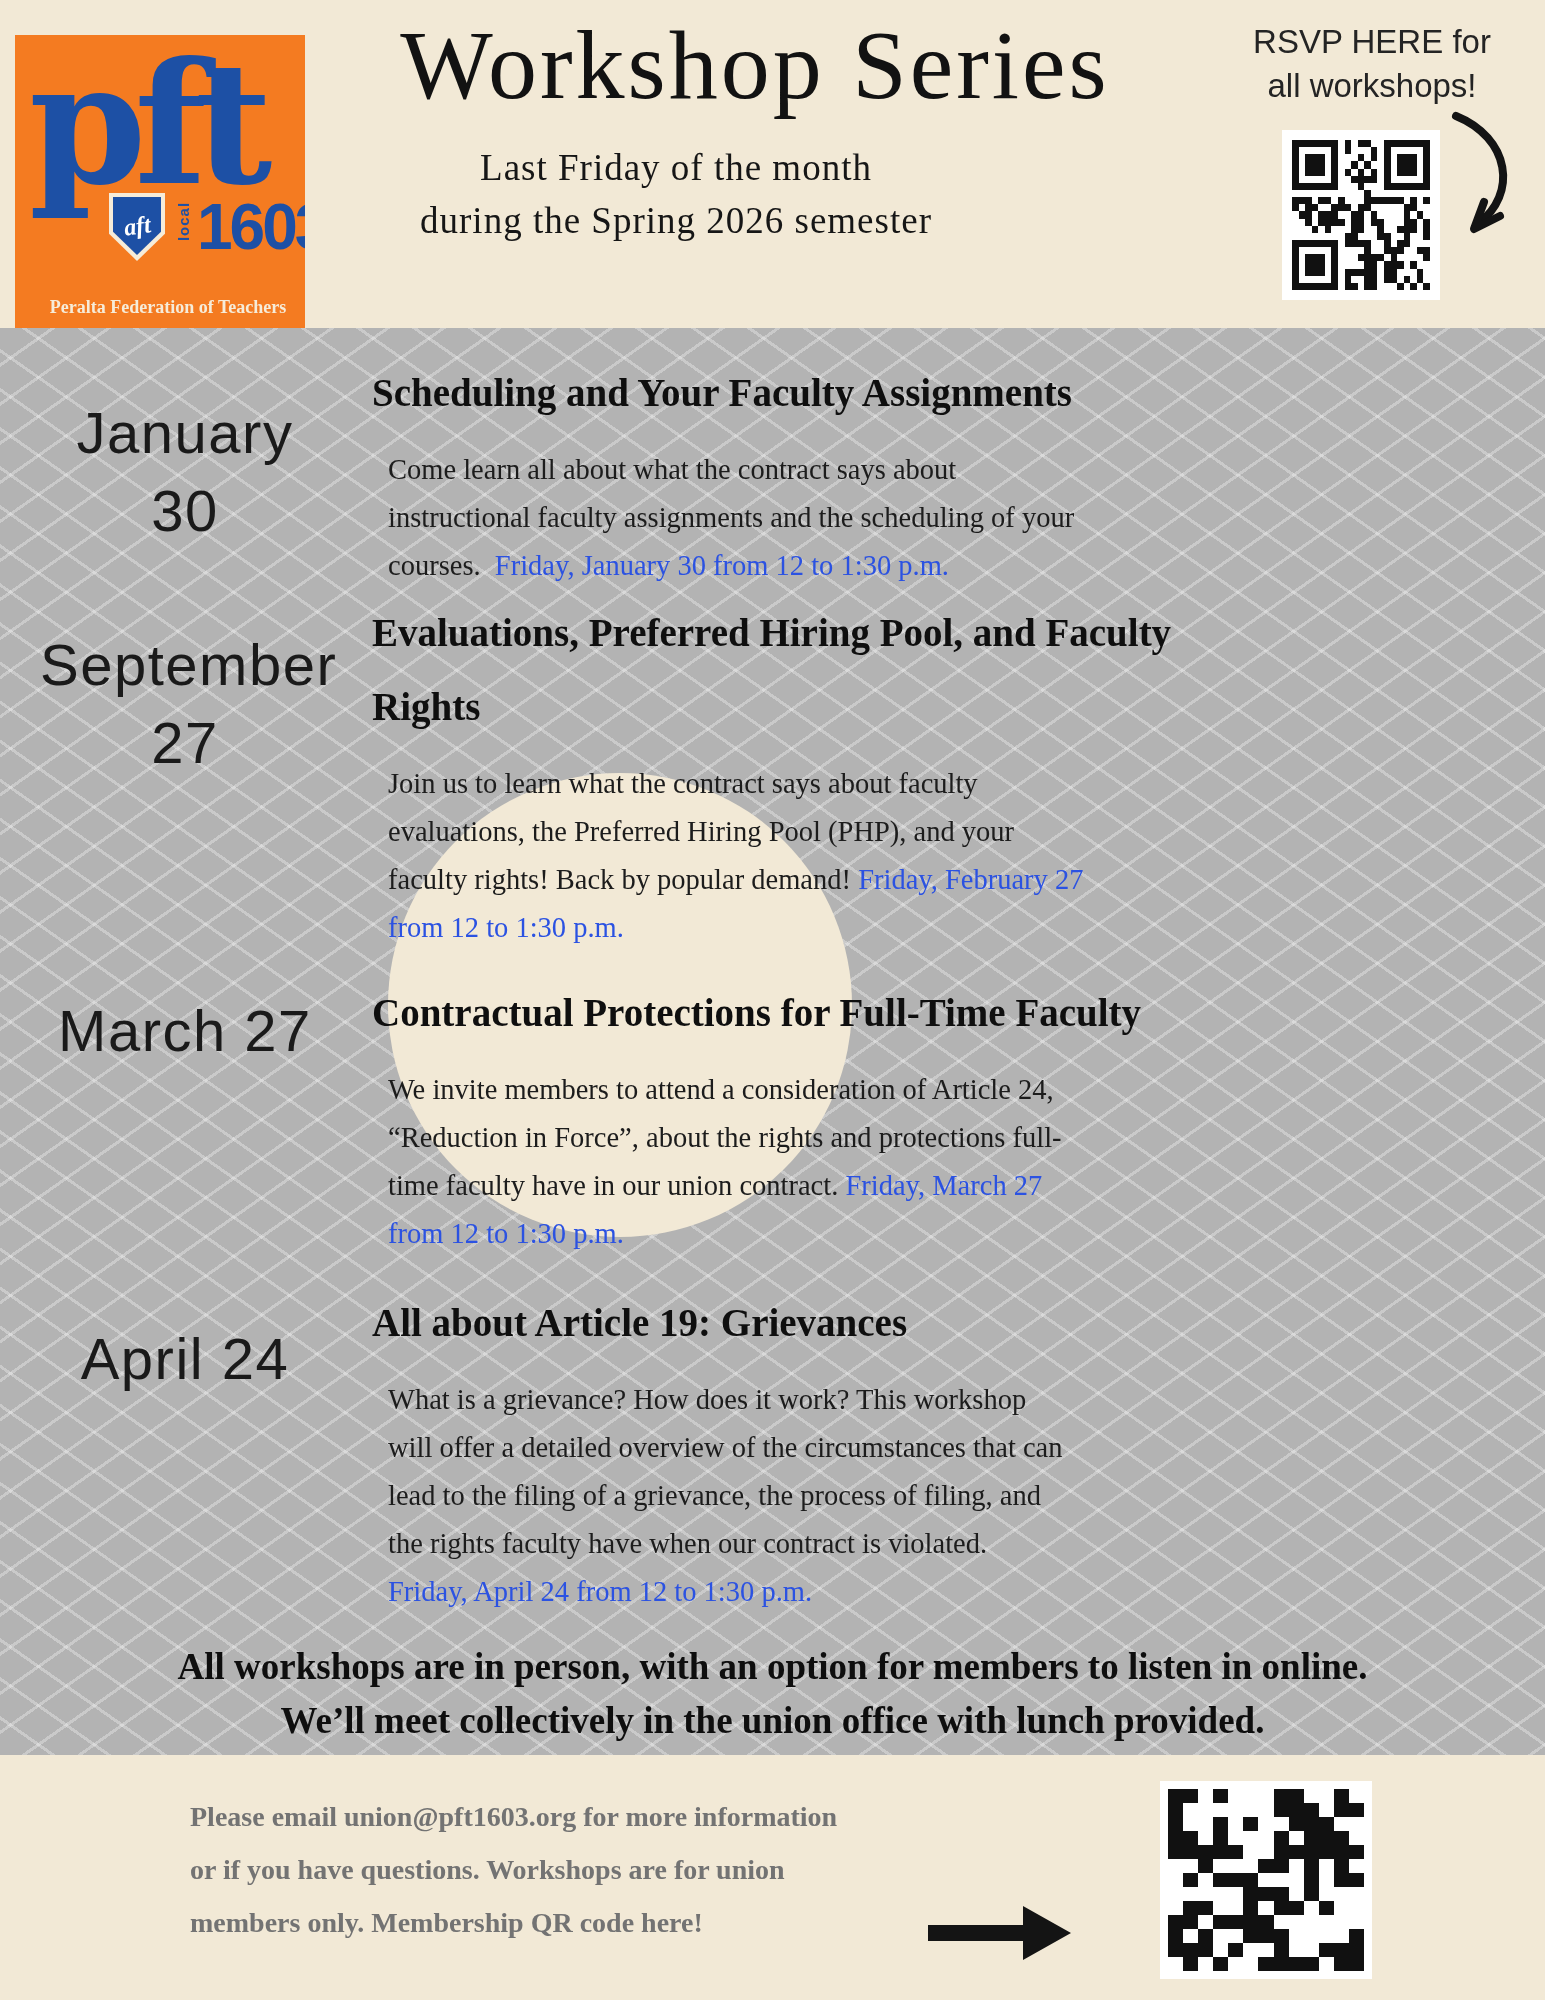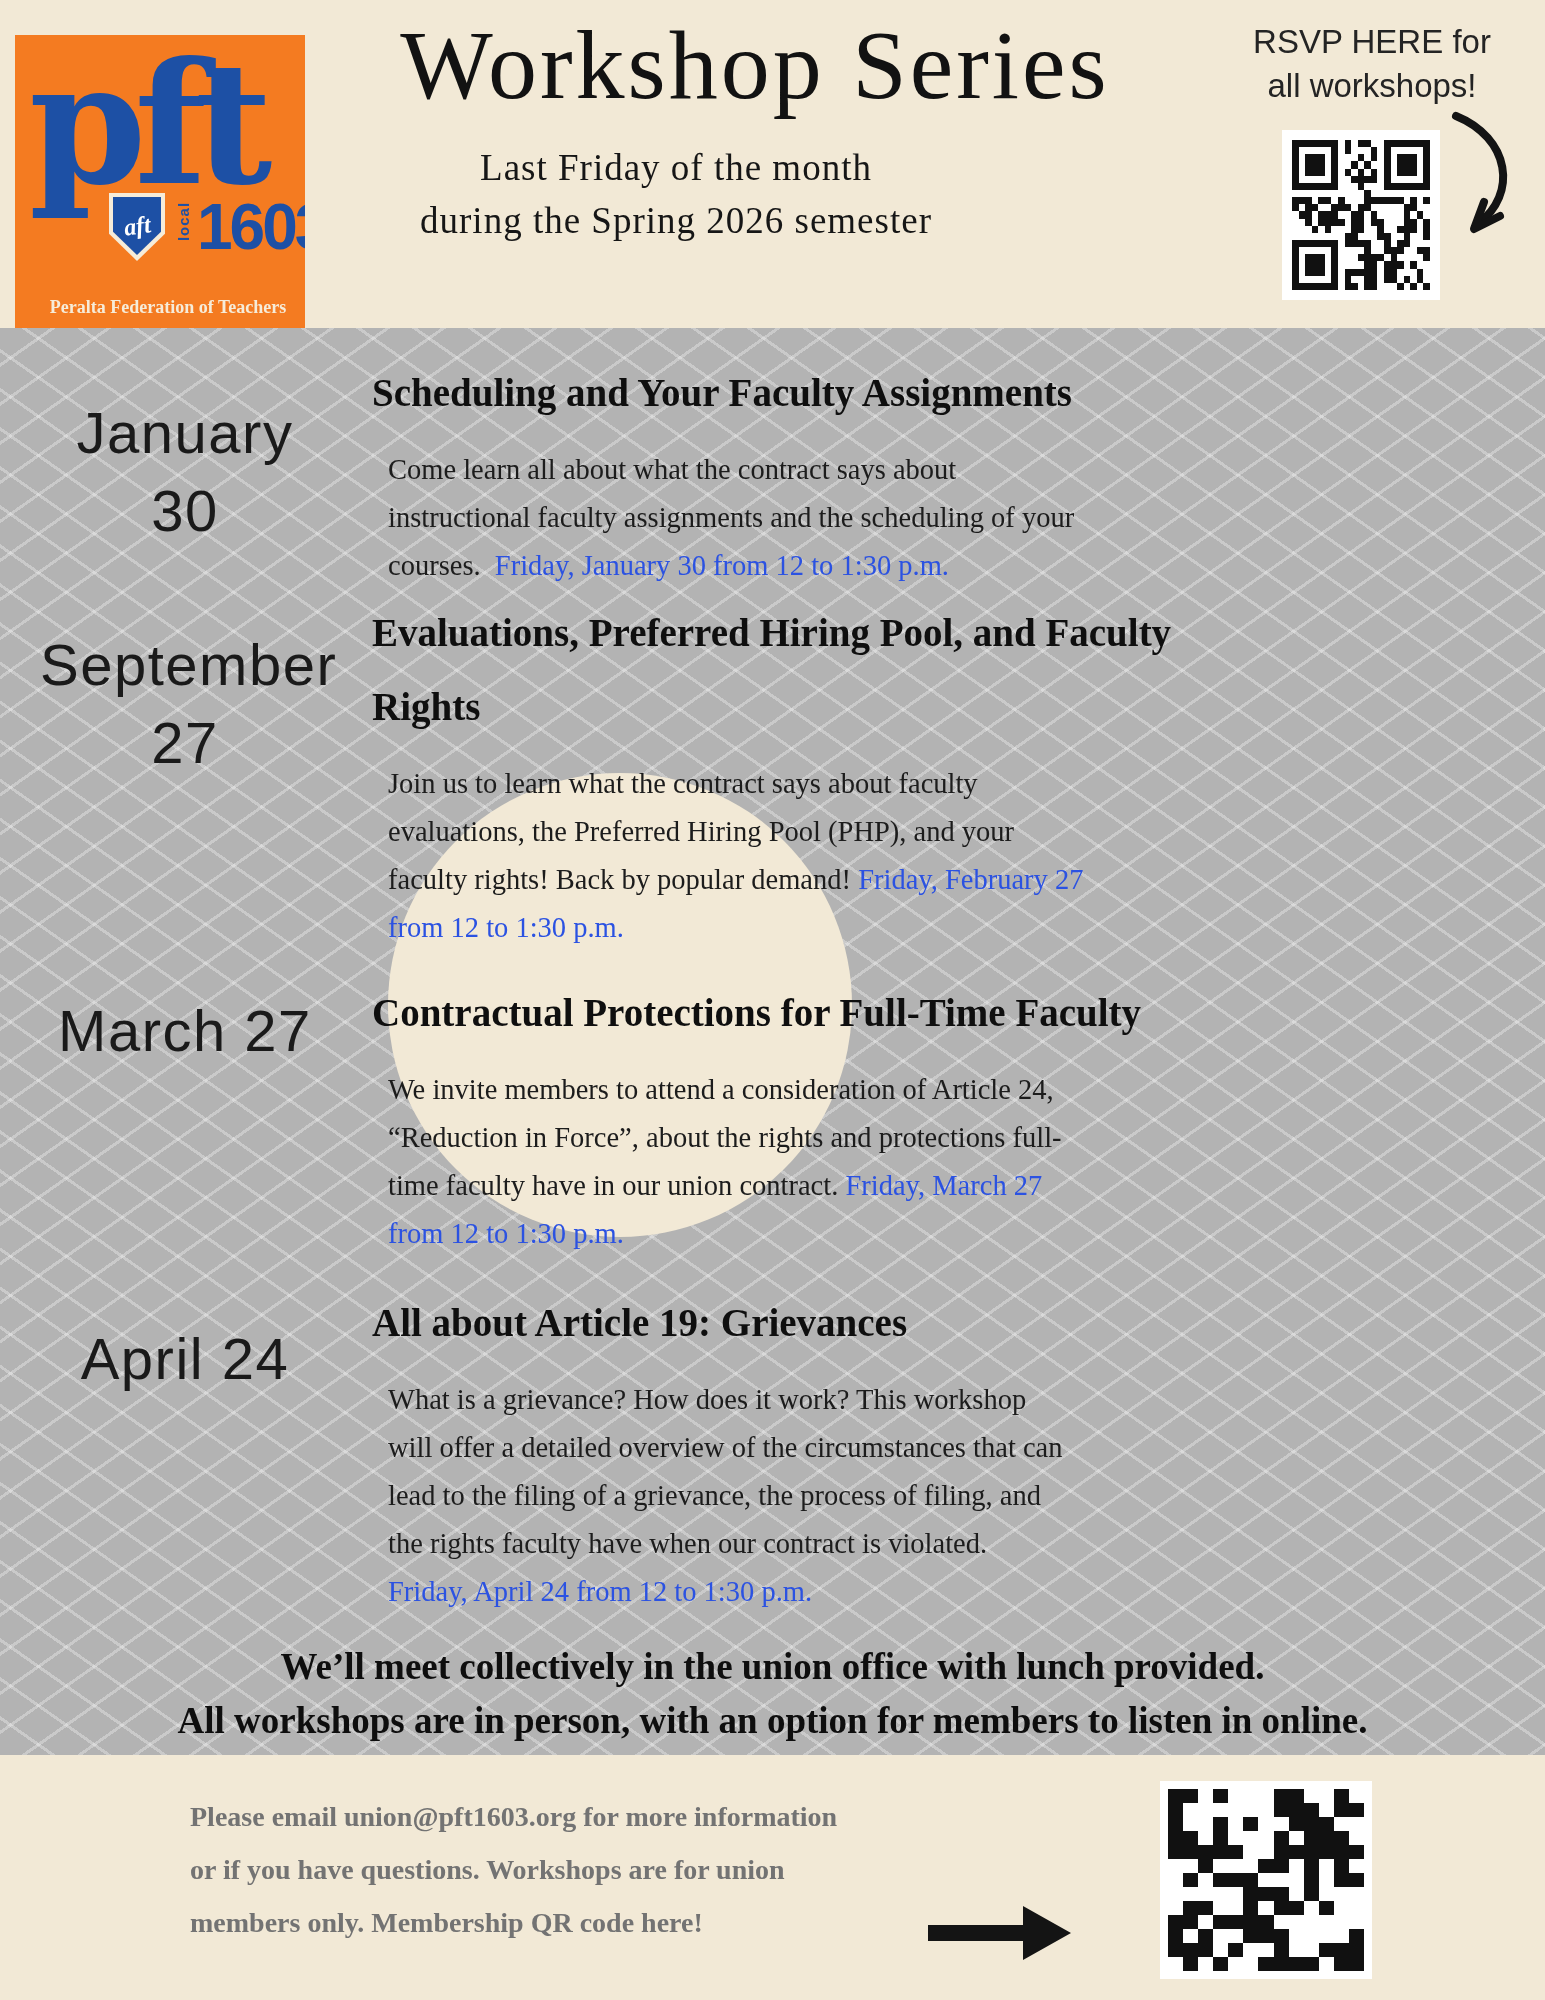--- a/index.html
+++ b/index.html
@@ -130,22 +130,22 @@
     <div class="abs z wcontent c4">
       <h2 class="wtitle">All about Article 19: Grievances</h2>
       <p class="wbody"><span>What is a grievance? How does it work? This workshop
 will offer a detailed overview of the circumstances that can
 lead to the filing of a grievance, the process of filing, and
 the rights faculty have when our contract is violated.
 </span><span class="hl">Friday, April 24 from 12 to 1:30 p.m.</span></p>
     </div>
 
     <div class="abs z banner">
+      <div>All workshops are in person, with an option for members to listen in online.</div>
       <div>We’ll meet collectively in the union office with lunch provided.</div>
-      <div>All workshops are in person, with an option for members to listen in online.</div>
     </div>
   </div>
 
   <div class="abs contact pre">Please email union@pft1603.org for more information
 or if you have questions. Workshops are for union
 members only. Membership QR code here!</div>
   <div class="abs right-arrow">
     <svg viewBox="0 0 145 70" width="100%" height="100%">
       <path d="M0 27h95v-19l48 27-48 27v-19H0z" fill="#141414"></path>
     </svg>

